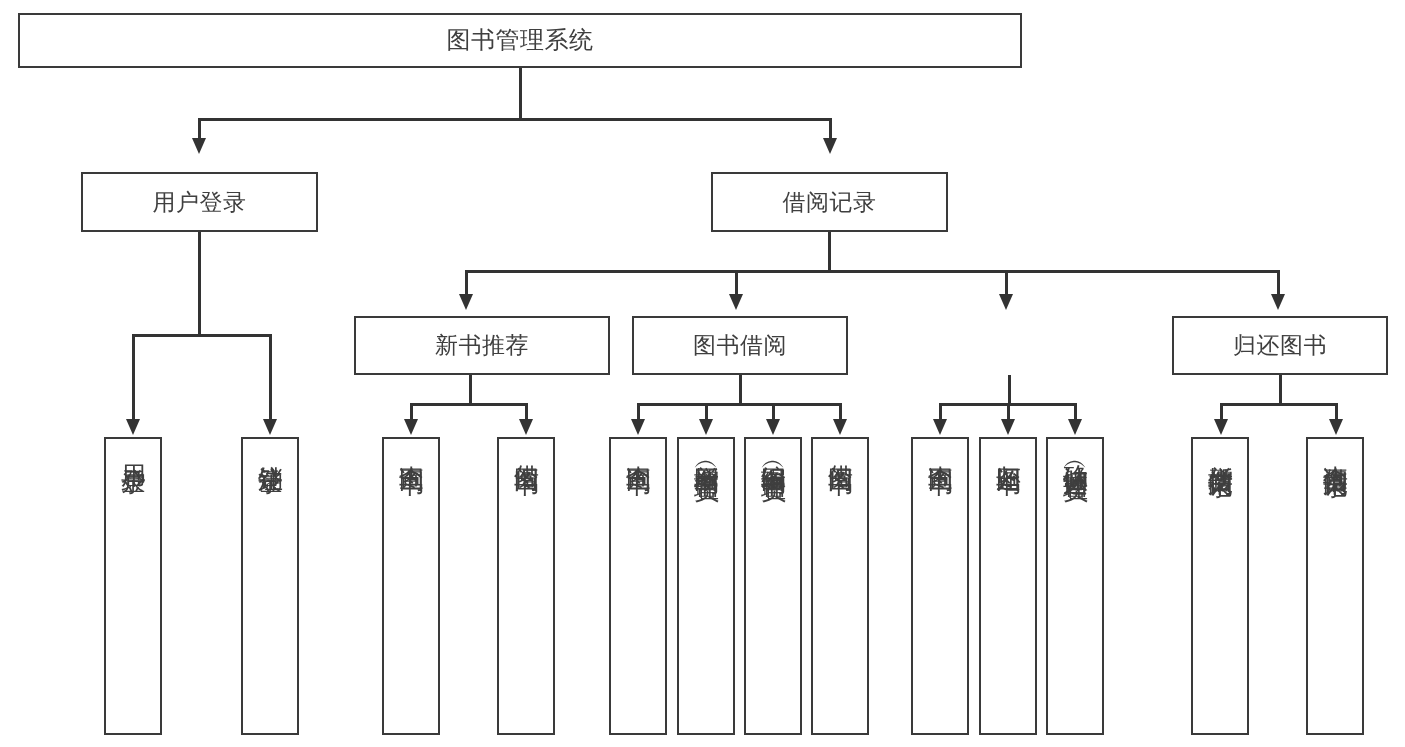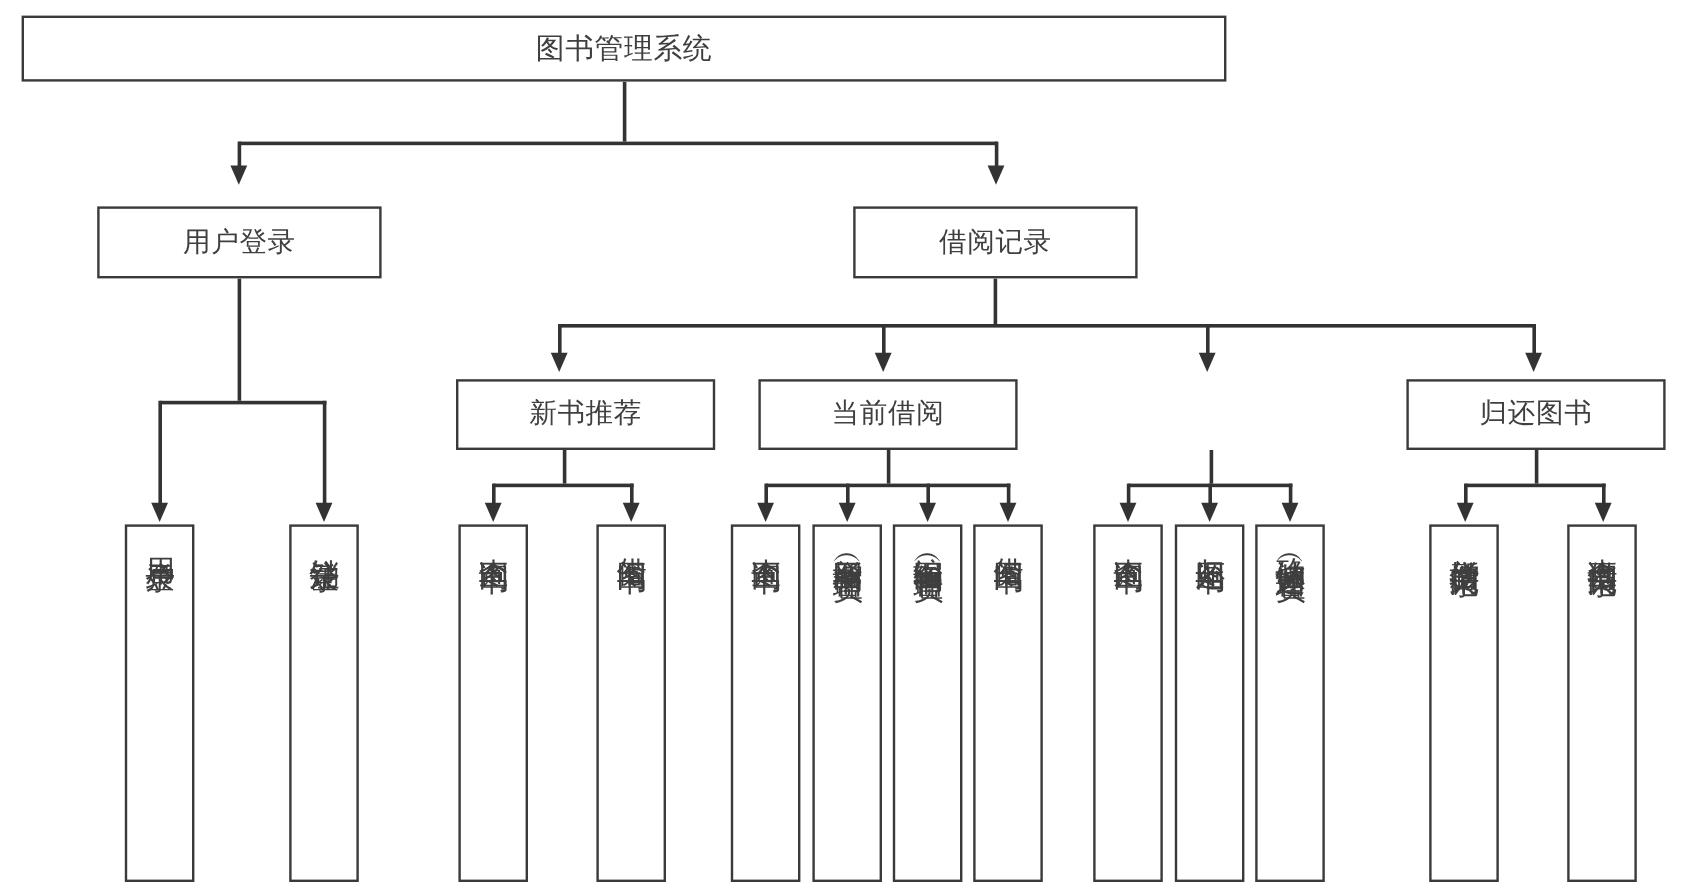--- a/index.html
+++ b/index.html
@@ -119,25 +119,25 @@
 
   <div class="ln v" style="left:465px;top:270px;height:26px;"></div>
   <div class="arrow" style="left:459px;top:294px;"></div>
   <div class="ln v" style="left:735px;top:270px;height:26px;"></div>
   <div class="arrow" style="left:729px;top:294px;"></div>
   <div class="ln v" style="left:1005px;top:270px;height:26px;"></div>
   <div class="arrow" style="left:999px;top:294px;"></div>
   <div class="ln v" style="left:1277px;top:270px;height:26px;"></div>
   <div class="arrow" style="left:1271px;top:294px;"></div>
 
-  <div class="node horiz" style="left:380px;top:316px;width:216px;height:59px;">
+  <div class="node horiz" style="left:354px;top:316px;width:256px;height:59px;">
     <span class="label">新书推荐</span>
   </div>
   <div class="node horiz" style="left:632px;top:316px;width:216px;height:59px;">
-    <span class="label">当前借阅</span>
+    <span class="label">图书借阅</span>
   </div>
   <div class="node horiz" style="left:1172px;top:316px;width:216px;height:59px;">
     <span class="label">归还图书</span>
   </div>
 
   <div class="ln v" style="left:469px;top:375px;height:28px;"></div>
   <div class="ln h" style="left:411px;top:403px;width:117px;"></div>
   <div class="ln v" style="left:410px;top:403px;height:18px;"></div>
   <div class="arrow" style="left:404px;top:419px;"></div>
   <div class="ln v" style="left:525px;top:403px;height:18px;"></div>

